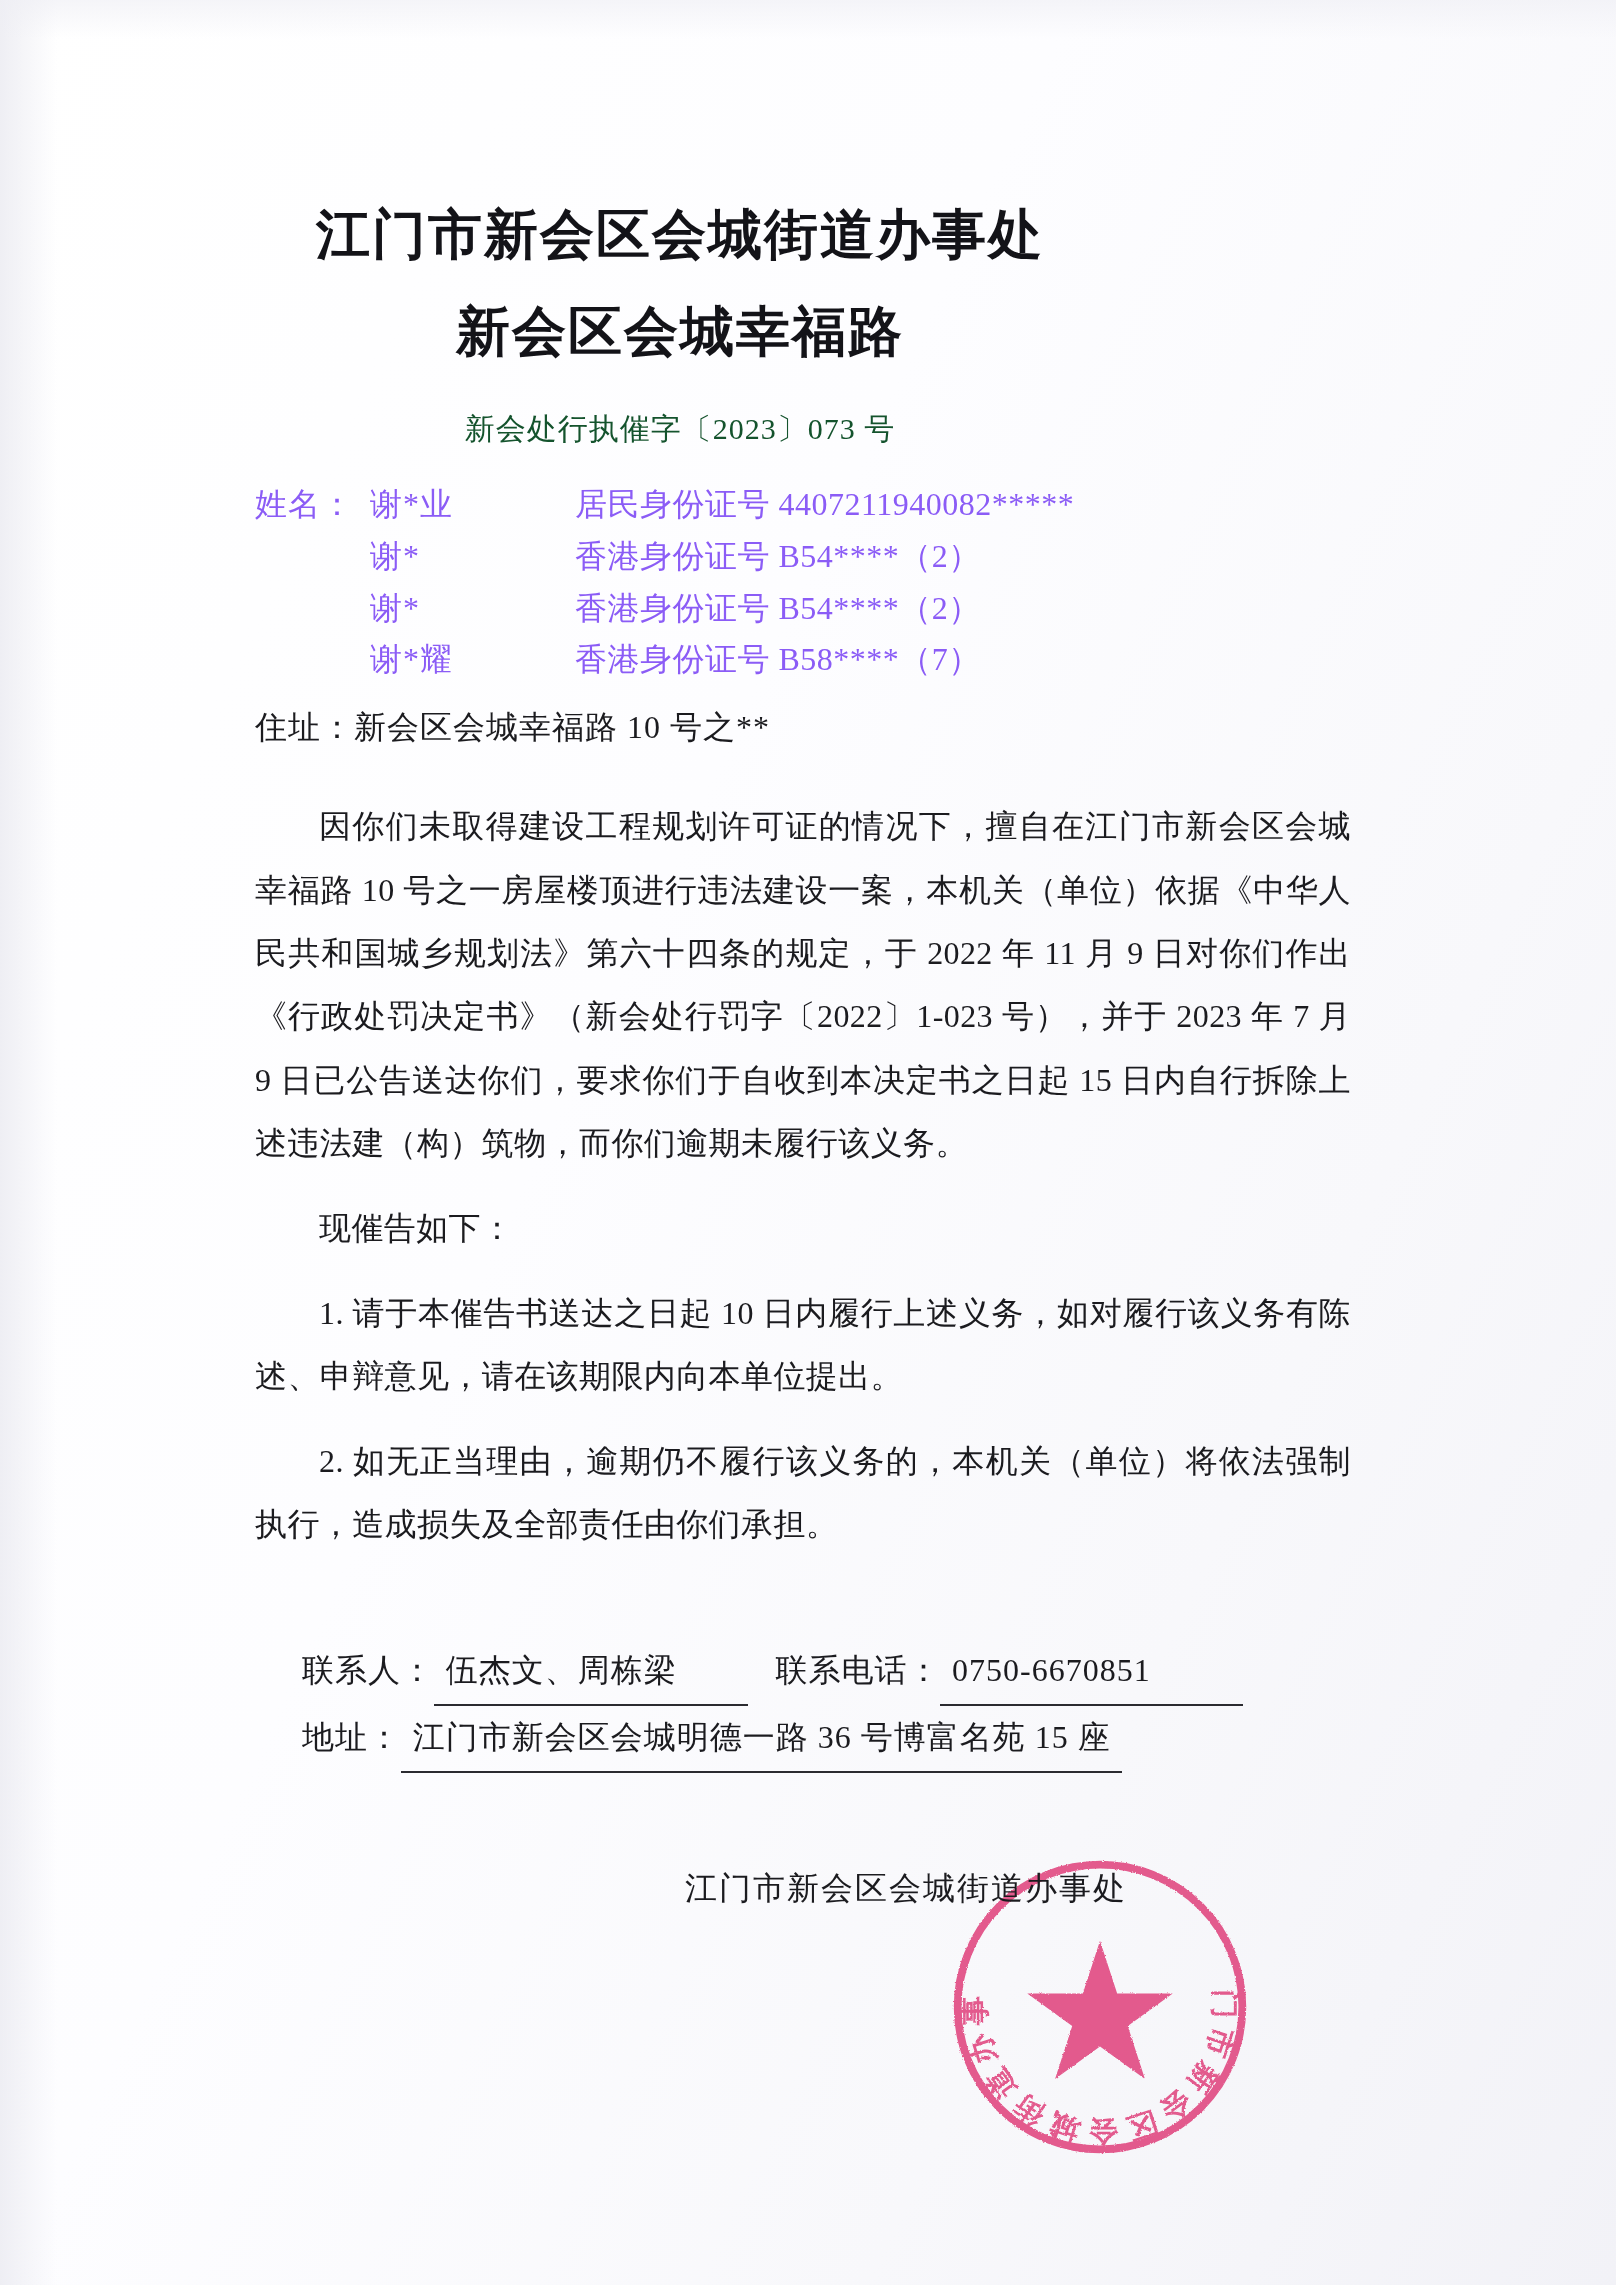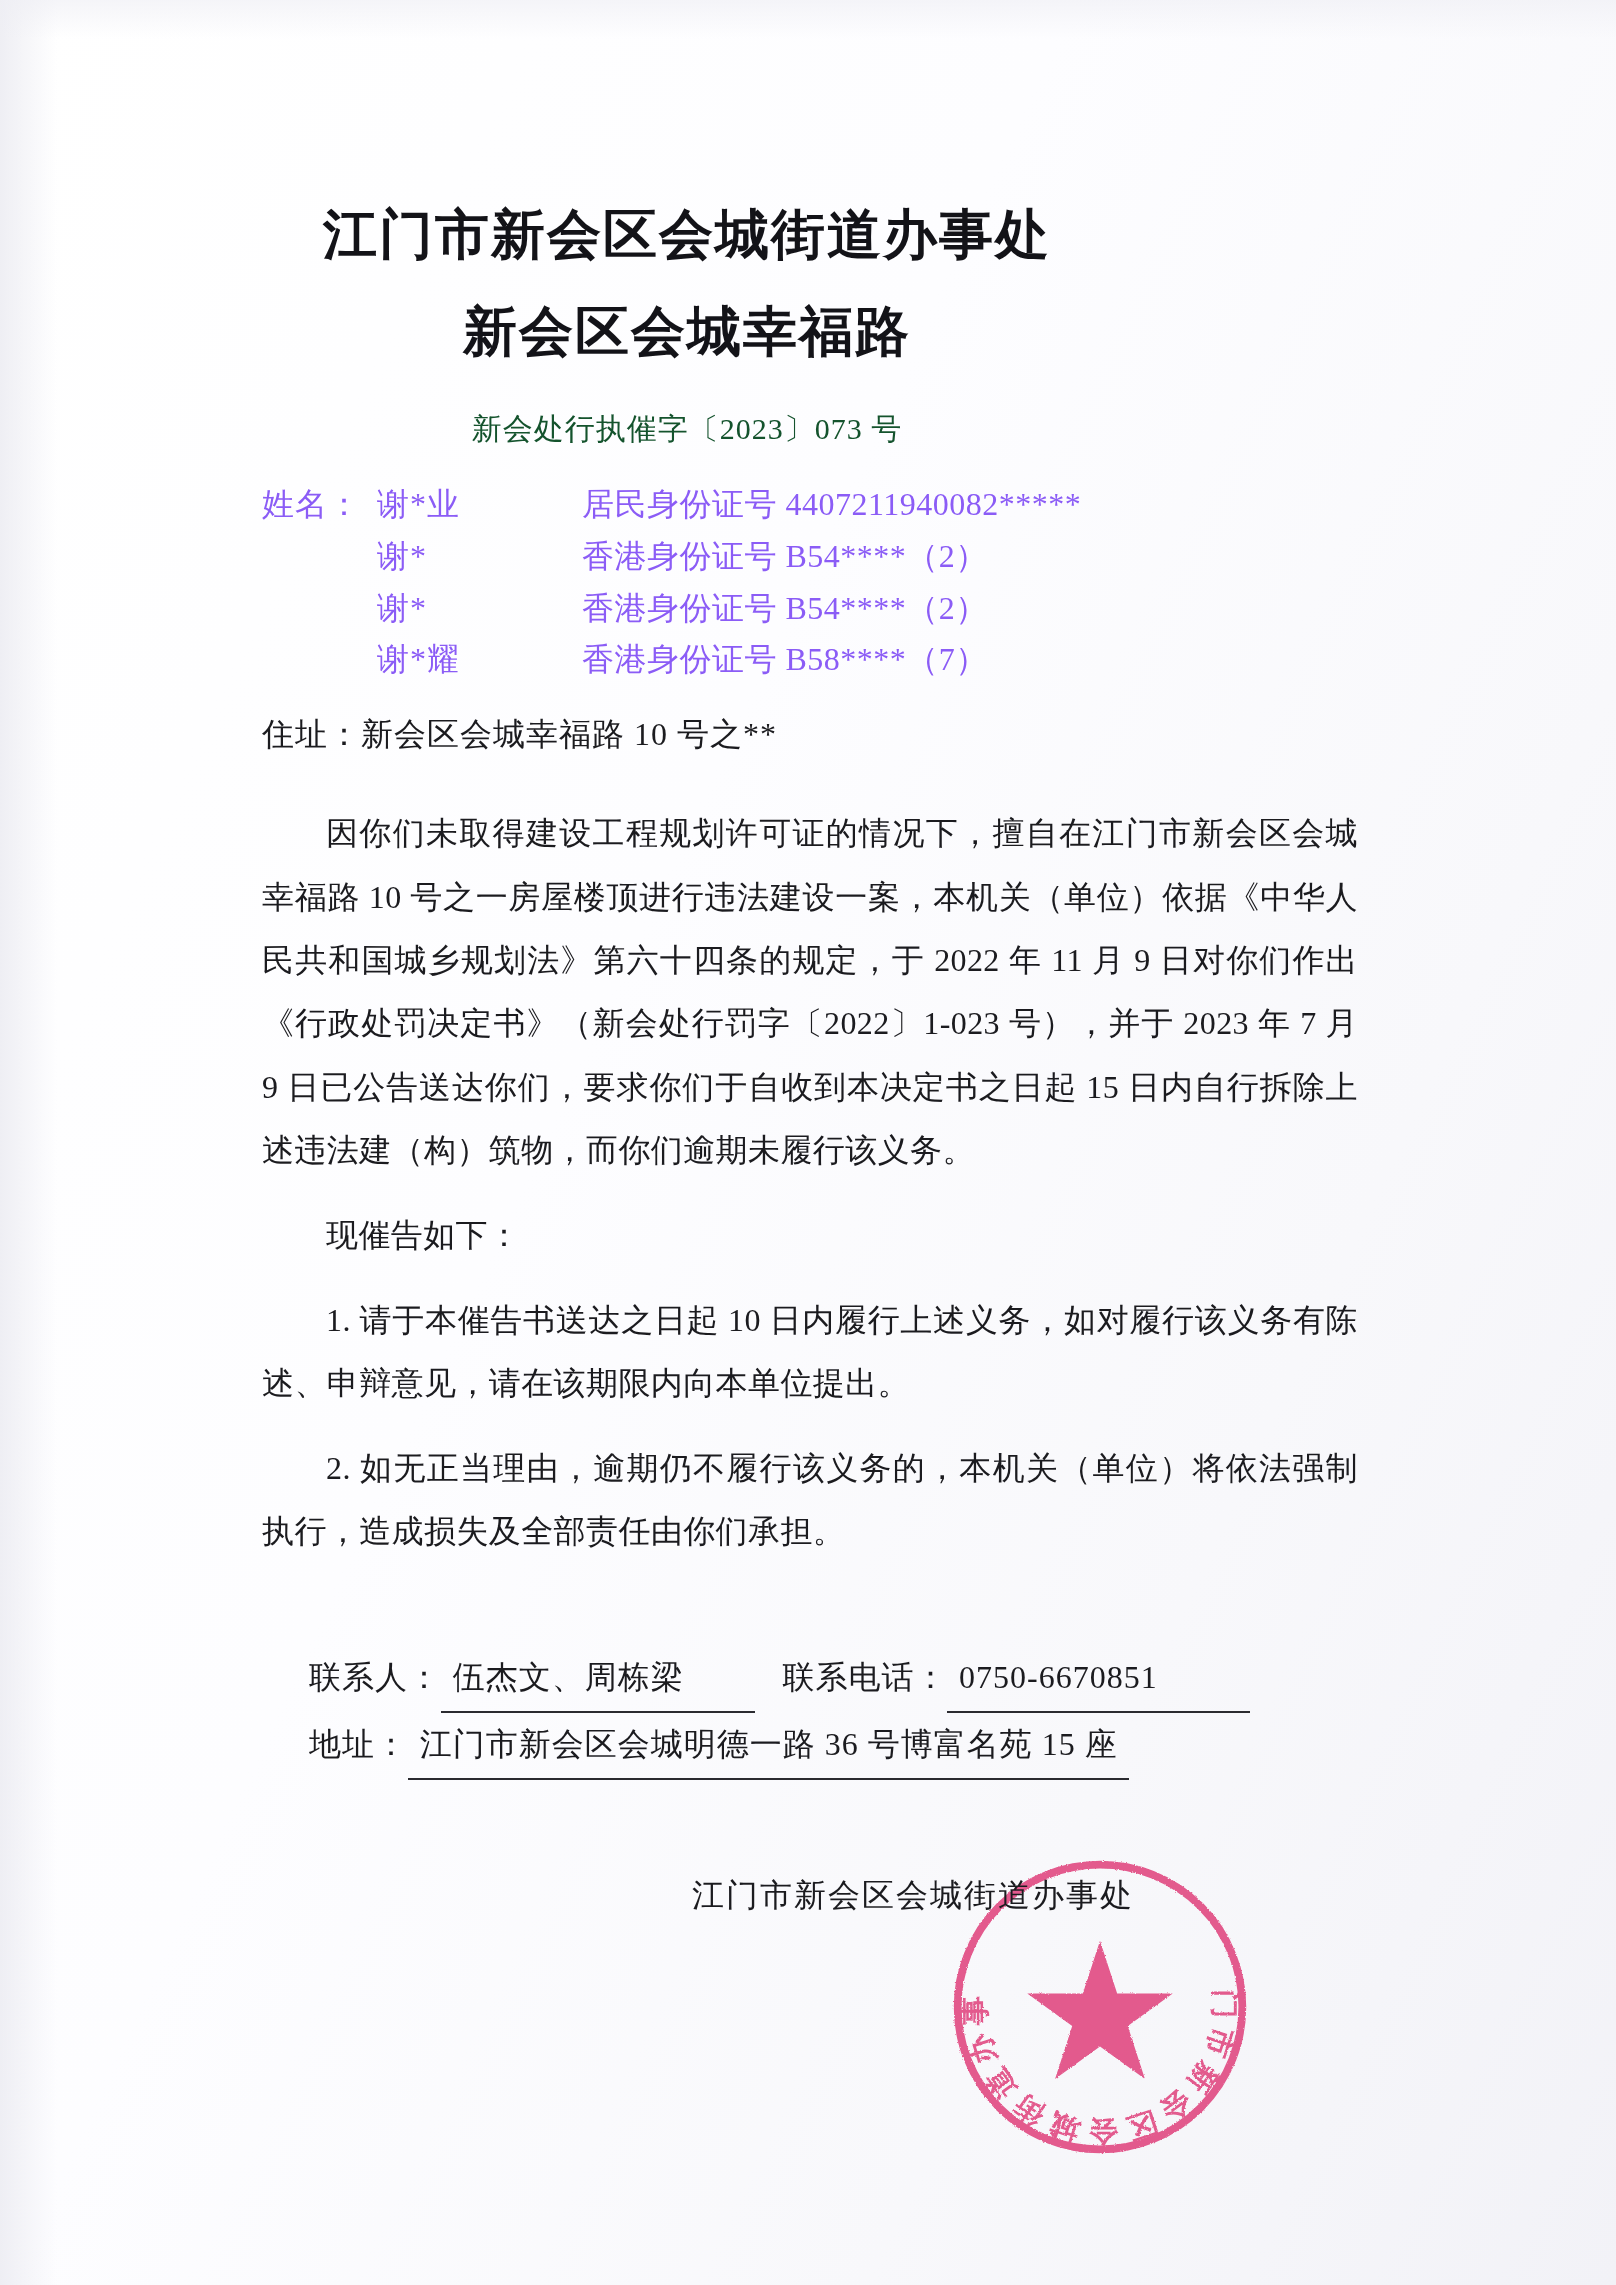--- a/index.html
+++ b/index.html
@@ -31,21 +31,21 @@
   }
   .scan-shade-top {
     position: absolute;
     left: 0; right: 0; top: 0; height: 39px;
     background: linear-gradient(180deg, #eeeef4 0%, rgba(255,255,255,0) 100%);
     opacity: .6;
   }
 
   .content {
     position: absolute;
-    left: 16px; top: 0;
+    left: 9px; top: 0;
     width: 1342px;
   }
 
   
   .title-block { text-align: center; }
   .doc-title {
     font-family: "Liberation Sans", "DejaVu Sans", sans-serif;
     font-weight: bold;
     font-size: 54px;
     letter-spacing: 2px;
@@ -70,21 +70,21 @@
     font-size: 32px;
     line-height: 1.62;
     color: #8b5cf6;
   }
   .party-row { display: flex; }
   .party-label { width: 115px; flex: 0 0 115px; letter-spacing: 1px; }
   .party-name  { width: 205px; flex: 0 0 205px; letter-spacing: 1px; }
   .party-id    { flex: 1 1 auto; letter-spacing: 0.5px; }
 
   .address-line {
-    margin-top: 27px;
+    margin-top: 20px;
     padding-left: 246px;
     font-size: 32px;
     letter-spacing: 1px;
   }
 
   
   .body-block {
     margin-top: 45px;
     padding-left: 246px;
     font-size: 32px;

